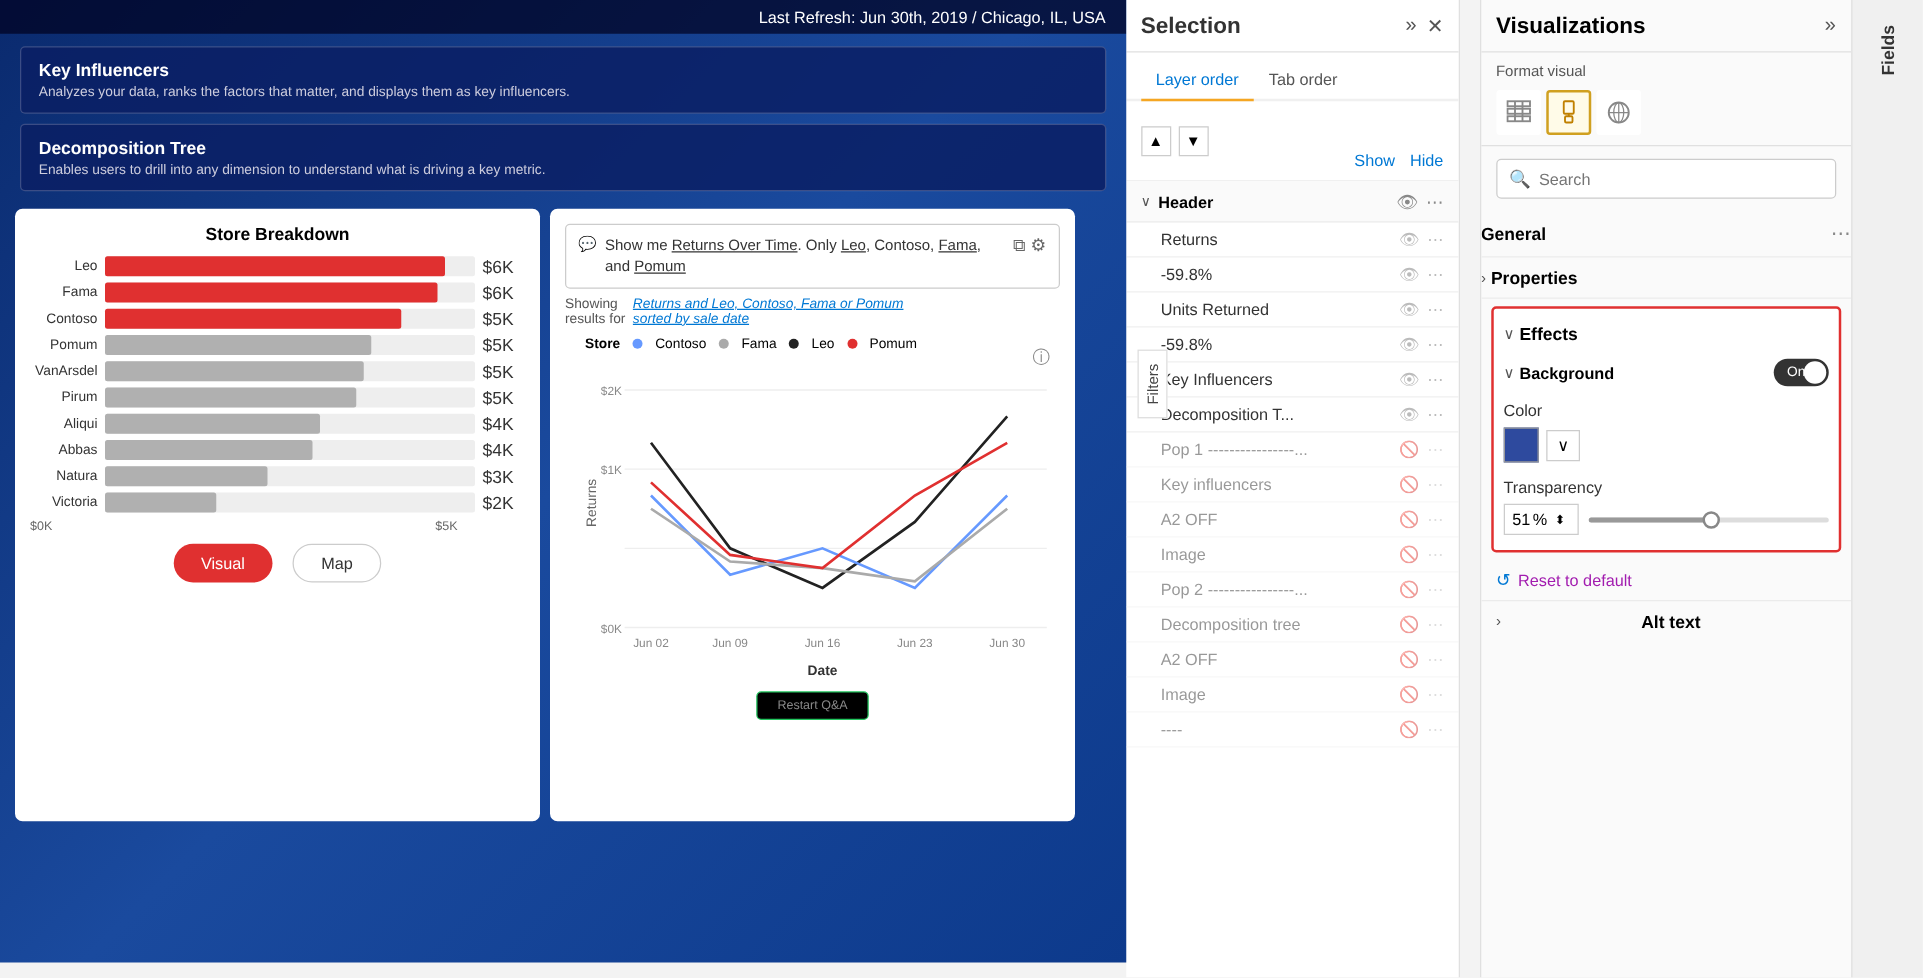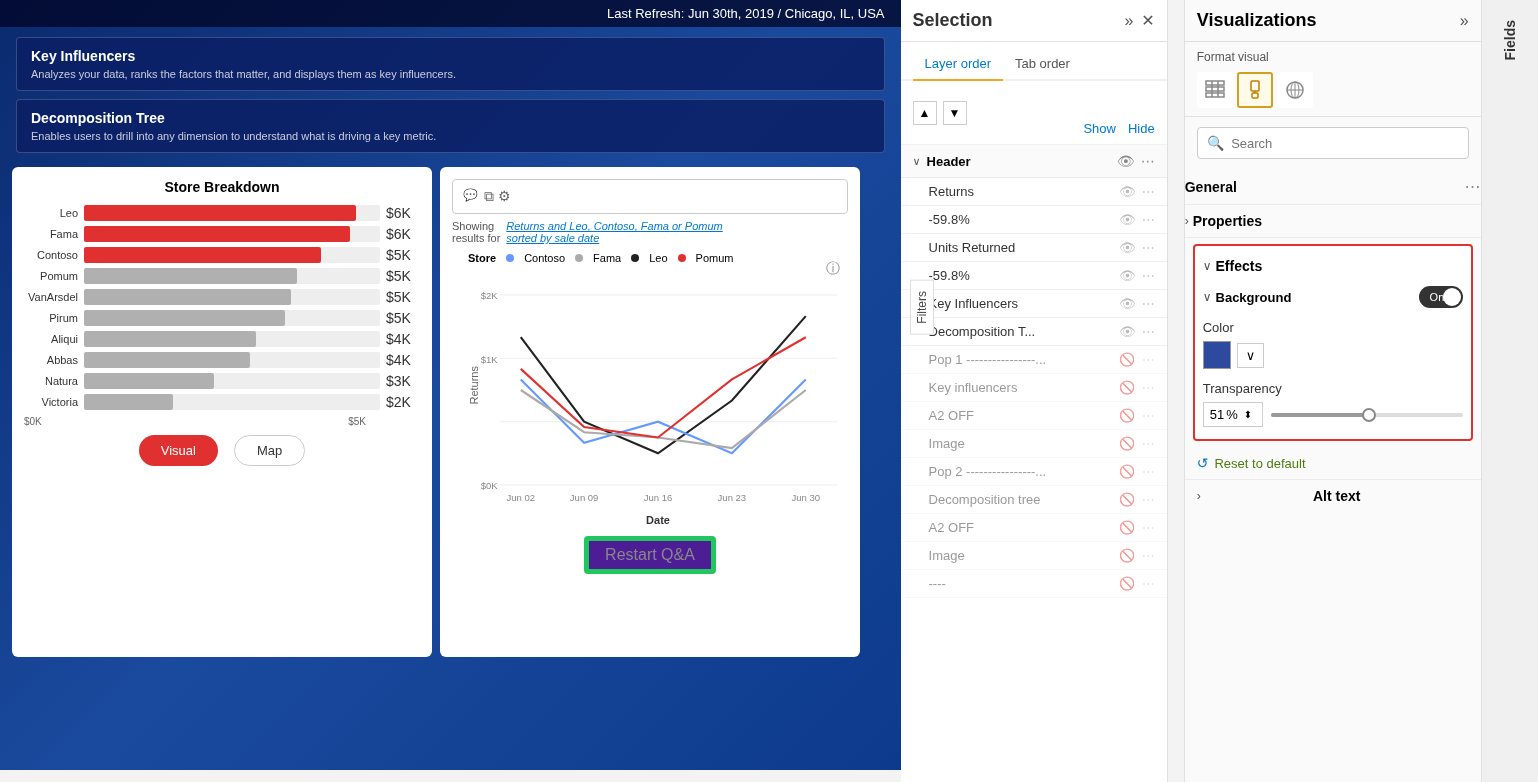--- a/index.html
+++ b/index.html
@@ -142,25 +142,25 @@
     .qa-results-label { font-size: 11px; color: #555; margin-bottom: 8px; display: flex; gap: 6px; align-items: flex-start; }
     .qa-results-link { color: #0078d4; text-decoration: underline; cursor: pointer; font-style: italic; }
 
     .line-chart-area { position: relative; height: 240px; }
     .line-chart-svg { width: 100%; height: 100%; }
     .chart-label-center { text-align: center; font-size: 11px; color: #333; font-weight: 600; margin-top: 4px; }
 
     .restart-btn {
       display: block;
       margin: 10px auto 0;
-      background: #4c1d95;
-      border: 5px solid #22c55e;
+      background: #000000;
+      border: 1px solid #22c55e;
       border-radius: 4px;
       padding: 5px 16px;
-      font-size: 16px;
+      font-size: 10px;
       color: #888;
       cursor: pointer;
     }
 
     
     .selection-panel {
       width: 270px;
       height: 782px;
       background: #fff;
       border-right: 1px solid #e0e0e0;
@@ -486,21 +486,21 @@
 
     .reset-row {
       display: flex;
       align-items: center;
       gap: 6px;
       padding: 8px 12px;
       cursor: pointer;
     }
 
     .reset-icon { color: #0078d4; font-size: 14px; }
-    .reset-label { font-size: 13px; color: #4d7c0f; }
+    .reset-label { font-size: 13px; color: #a21caf; }
 
     .alt-text-row {
       display: flex;
       align-items: center;
       padding: 8px 12px;
       cursor: pointer;
       border-top: 1px solid #ebebeb;
     }
 
     .alt-chevron { font-size: 12px; color: #555; margin-right: 4px; }
@@ -666,20 +666,21 @@
       </div>
       <div class="chart-buttons">
         <button class="btn-visual">Visual</button>
         <button class="btn-map">Map</button>
       </div>
     </div>
 
     <div class="qa-chart">
       <div class="qa-input-box">
         <span>💬</span>
+        <span class="qa-text">Show me <span class="qa-underline">Returns Over Time</span>. Only <span class="qa-underline">Leo</span>, Contoso, <span class="qa-underline">Fama</span>, and <span class="qa-underline">Pomum</span></span>
         <div class="qa-actions">
           <span>⧉</span>
           <span>⚙</span>
         </div>
       </div>
       <div class="qa-results-label">
         <span>Showing<br>results for</span>
         <span class="qa-results-link">Returns and Leo, Contoso, Fama or Pomum<br>sorted by sale date</span>
       </div>
 

